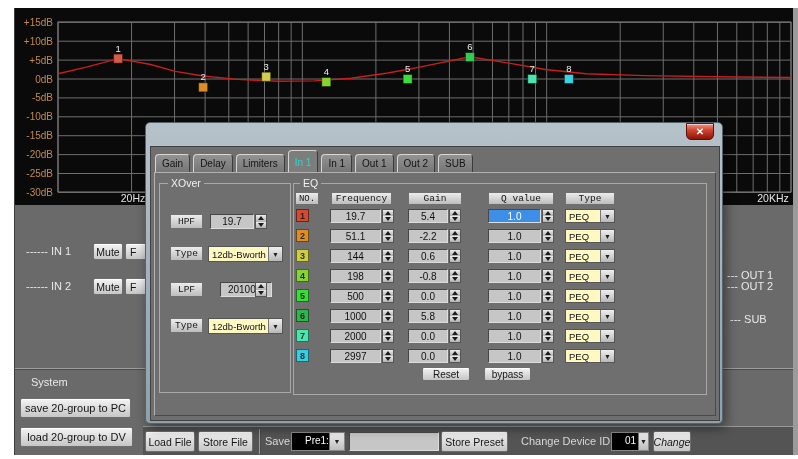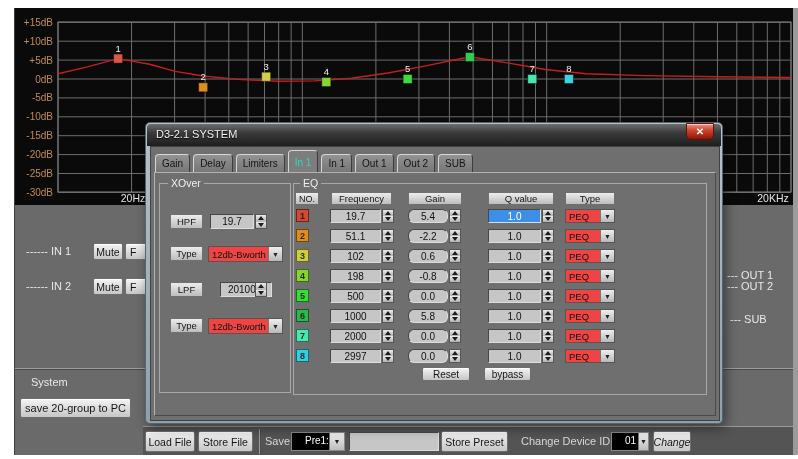--- a/index.html
+++ b/index.html
@@ -20,32 +20,32 @@
   .combo .dbtn{width:14px;background:linear-gradient(#f0f0f0,#bdbdbd);border-left:1px solid #777;color:#222;font-size:7px;
                display:flex;align-items:center;justify-content:center;}
   .field{position:absolute;background:#c6c6c6;border:1px solid;border-color:#474747 #dddddd #dddddd #474747;box-sizing:border-box;
          font-size:10px;color:#101010;display:flex;align-items:center;justify-content:center;overflow:hidden;text-align:center;}
   .field.selected{background:#3d8ee6;color:#fff;}
   .spin{position:absolute;width:12px;background:#c0c0c0;border:1px solid #555;box-sizing:border-box;display:flex;flex-direction:column;}
   .sbtn{flex:1;display:flex;align-items:center;justify-content:center;background:linear-gradient(#ececec,#b2b2b2);}
   .tri-up{width:0;height:0;border-left:3px solid transparent;border-right:3px solid transparent;border-bottom:4px solid #1c1c1c;}
   .tri-dn{width:0;height:0;border-left:3px solid transparent;border-right:3px solid transparent;border-top:4px solid #1c1c1c;}
   .minibtn{position:absolute;background:linear-gradient(#ececec,#bdbdbd);border:1px solid #707070;font-size:9.5px;color:#141414;
-           display:flex;align-items:center;justify-content:center;box-sizing:border-box;white-space:nowrap;}
+           display:flex;align-items:center;justify-content:center;box-sizing:border-box;white-space:nowrap;font-family:Liberation Mono, monospace;}
   .gbox{position:absolute;border:1px solid #a8a8a8;box-sizing:border-box;}
   .legend{position:absolute;top:-7px;left:8px;background:#6f6f6f;padding:0 3px;font-size:10.5px;color:#f0f0f0;line-height:13px;}
-  .dd{position:absolute;display:flex;box-sizing:border-box;border:1px solid #555;background:#ef4444;}
+  .dd{position:absolute;display:flex;box-sizing:border-box;border:1px solid #555;background:#fef9c3;}
   .dd .dtext{flex:1;font-size:9.5px;color:#111;padding:1px 3px;white-space:nowrap;overflow:hidden;display:flex;align-items:center;}
   .dd .dbtn{width:13px;background:linear-gradient(#efefef,#b9b9b9);border-left:1px solid #777;font-size:7px;color:#222;
             display:flex;align-items:center;justify-content:center;}
   .badge{position:absolute;width:13px;height:13px;border:1px solid rgba(0,0,0,.5);font-size:9px;font-weight:bold;
          display:flex;align-items:center;justify-content:center;color:rgba(25,20,15,.85);box-sizing:border-box;}
   .eqrow{position:absolute;left:0;width:100%;height:14px;}
   .c-freq{left:36px;width:51px;height:14px;} .c-fspin{left:88px;height:14px;}
-  .c-gain{left:114px;width:40px;height:14px;border-radius:6px;} .c-gspin{left:155px;height:14px;}
+  .c-gain{left:114px;width:40px;height:14px;} .c-gspin{left:155px;height:14px;}
   .c-q{left:194px;width:53px;height:14px;} .c-qspin{left:248px;height:14px;}
   .c-type{left:271px;width:50px;height:14px;}
   
   .dlg{position:absolute;left:145px;top:122px;width:578px;height:302px;border-radius:5px;
        background:linear-gradient(#b6c2ca,#8da0ac);border:1px solid #55636c;box-sizing:border-box;
        box-shadow:3px 4px 12px rgba(0,0,0,.45);}
   .titlebar{position:absolute;left:1px;right:1px;top:1px;height:22px;border-radius:4px 4px 0 0;
             background:linear-gradient(#6d6d6d,#3a3a3a 40%,#1e1e1e);}
   .dlg-title{position:absolute;left:9px;top:4px;font-size:11px;color:#f2f2f2;text-shadow:0 1px 1px #000;}
   .closebtn{position:absolute;right:8px;top:0;width:28px;height:17px;border-radius:0 0 5px 5px;
@@ -145,20 +145,21 @@
     <div class="btn" style="left:78px;top:270px;width:30px;height:17px;">Mute</div>
     <div class="btn" style="left:110px;top:270px;width:28px;height:17px;justify-content:flex-start;padding-left:4px;">F</div>
 
     <div class="lbl" style="left:712px;top:237px;margin-top:24px;">--- OUT 1</div>
     <div class="lbl" style="left:712px;top:272px;">--- OUT 2</div>
     <div class="lbl" style="left:715px;top:305px;">--- SUB</div>
 
     <div class="divider-h" style="left:0;top:360px;width:779px;"></div>
     <div class="lbl" style="left:16px;top:368px;">System</div>
     <div class="btn" style="left:5px;top:390px;width:111px;height:20px;font-size:11px;">save 20-group to PC</div>
+    <div class="btn" style="left:5px;top:419px;width:113px;height:20px;font-size:11px;">load 20-group to DV</div>
 
     <div id="bottombar">
       <div class="btn" style="left:2px;top:4px;width:50px;height:21px;">Load File</div>
       <div class="btn" style="left:55px;top:4px;width:55px;height:21px;text-align:right;">Store File</div>
       <div class="divider-v" style="left:116px;top:2px;height:25px;"></div>
       <div class="bar-lbl" style="left:122px;top:8px;">Save</div>
       <div class="combo" style="left:148px;top:5px;width:54px;height:19px;">
         <div class="txt">Pre1:</div>
         <div class="dbtn">▼</div>
       </div>
@@ -168,23 +169,20 @@
       <div class="combo" style="left:468px;top:5px;width:38px;height:19px;">
         <div class="txt">01</div>
         <div class="dbtn">▼</div>
       </div>
       <div class="btn" style="left:510px;top:4px;width:38px;height:21px;font-style:italic;">Change</div>
     </div>
   </div>
   <div class="right-strip"></div>
 
   <div class="dlg">
-    <div class="titlebar">
-      <div class="dlg-title">D3-2.1 SYSTEM</div>
-    </div>
     <div class="closebtn">
       <span>✕</span>
     </div>
     <div class="dlg-content">
       <div id="tabs">
           <div class="tab">Gain</div>
           <div class="tab">Delay</div>
           <div class="tab">Limiters</div>
           <div class="tab active">In 1</div>
           <div class="tab">In 1</div>
@@ -305,21 +303,21 @@
                 <div class="tri-dn"></div>
               </div>
             </div>
             <div class="dd c-type">
               <div class="dtext">PEQ</div>
               <div class="dbtn">▼</div>
             </div>
           </div>
           <div class="eqrow" style="top: 65px;">
             <div class="badge" style="left: 2px; background: rgb(205, 205, 68);">3</div>
-            <div class="field c-freq">102</div>
+            <div class="field c-freq">144</div>
             <div class="spin c-fspin">
               <div class="sbtn">
                 <div class="tri-up"></div>
               </div>
               <div class="sbtn">
                 <div class="tri-dn"></div>
               </div>
             </div>
             <div class="field c-gain">0.6</div>
             <div class="spin c-gspin">

